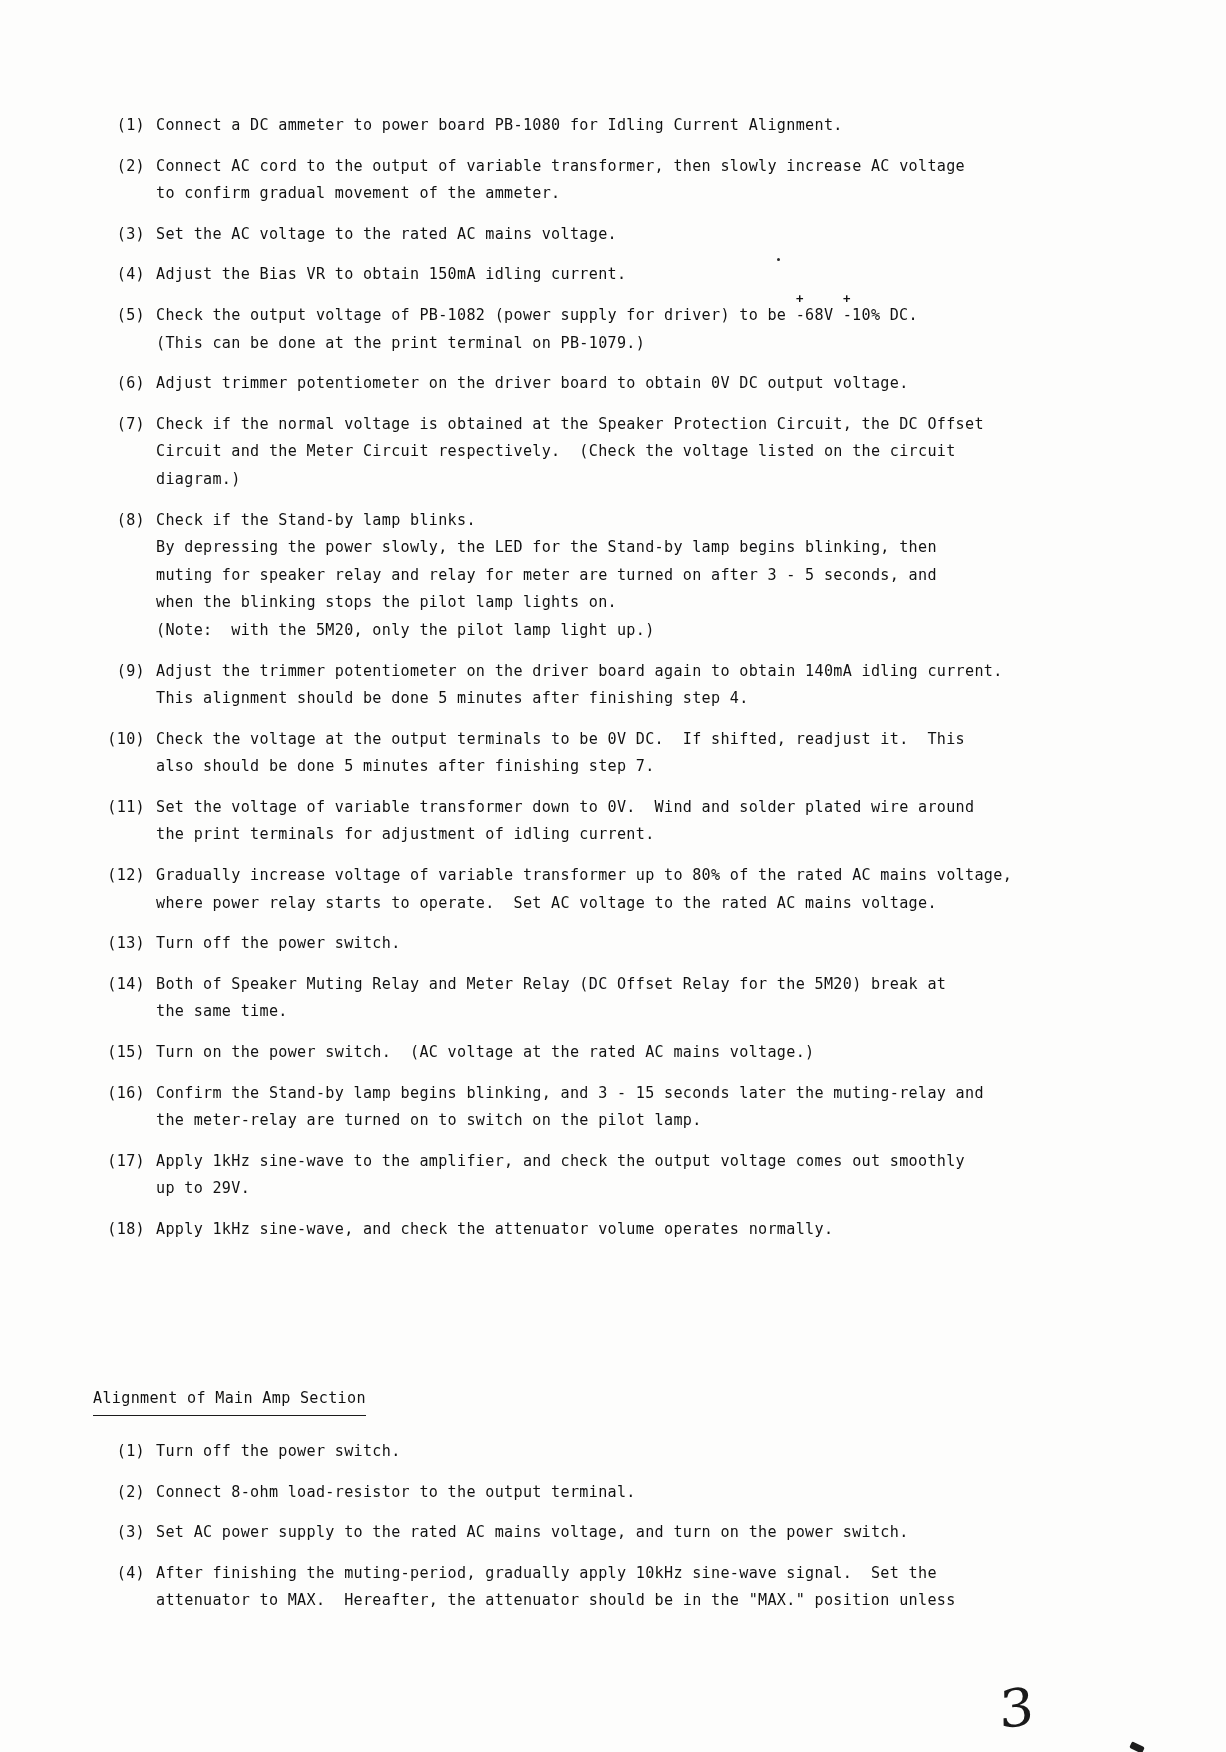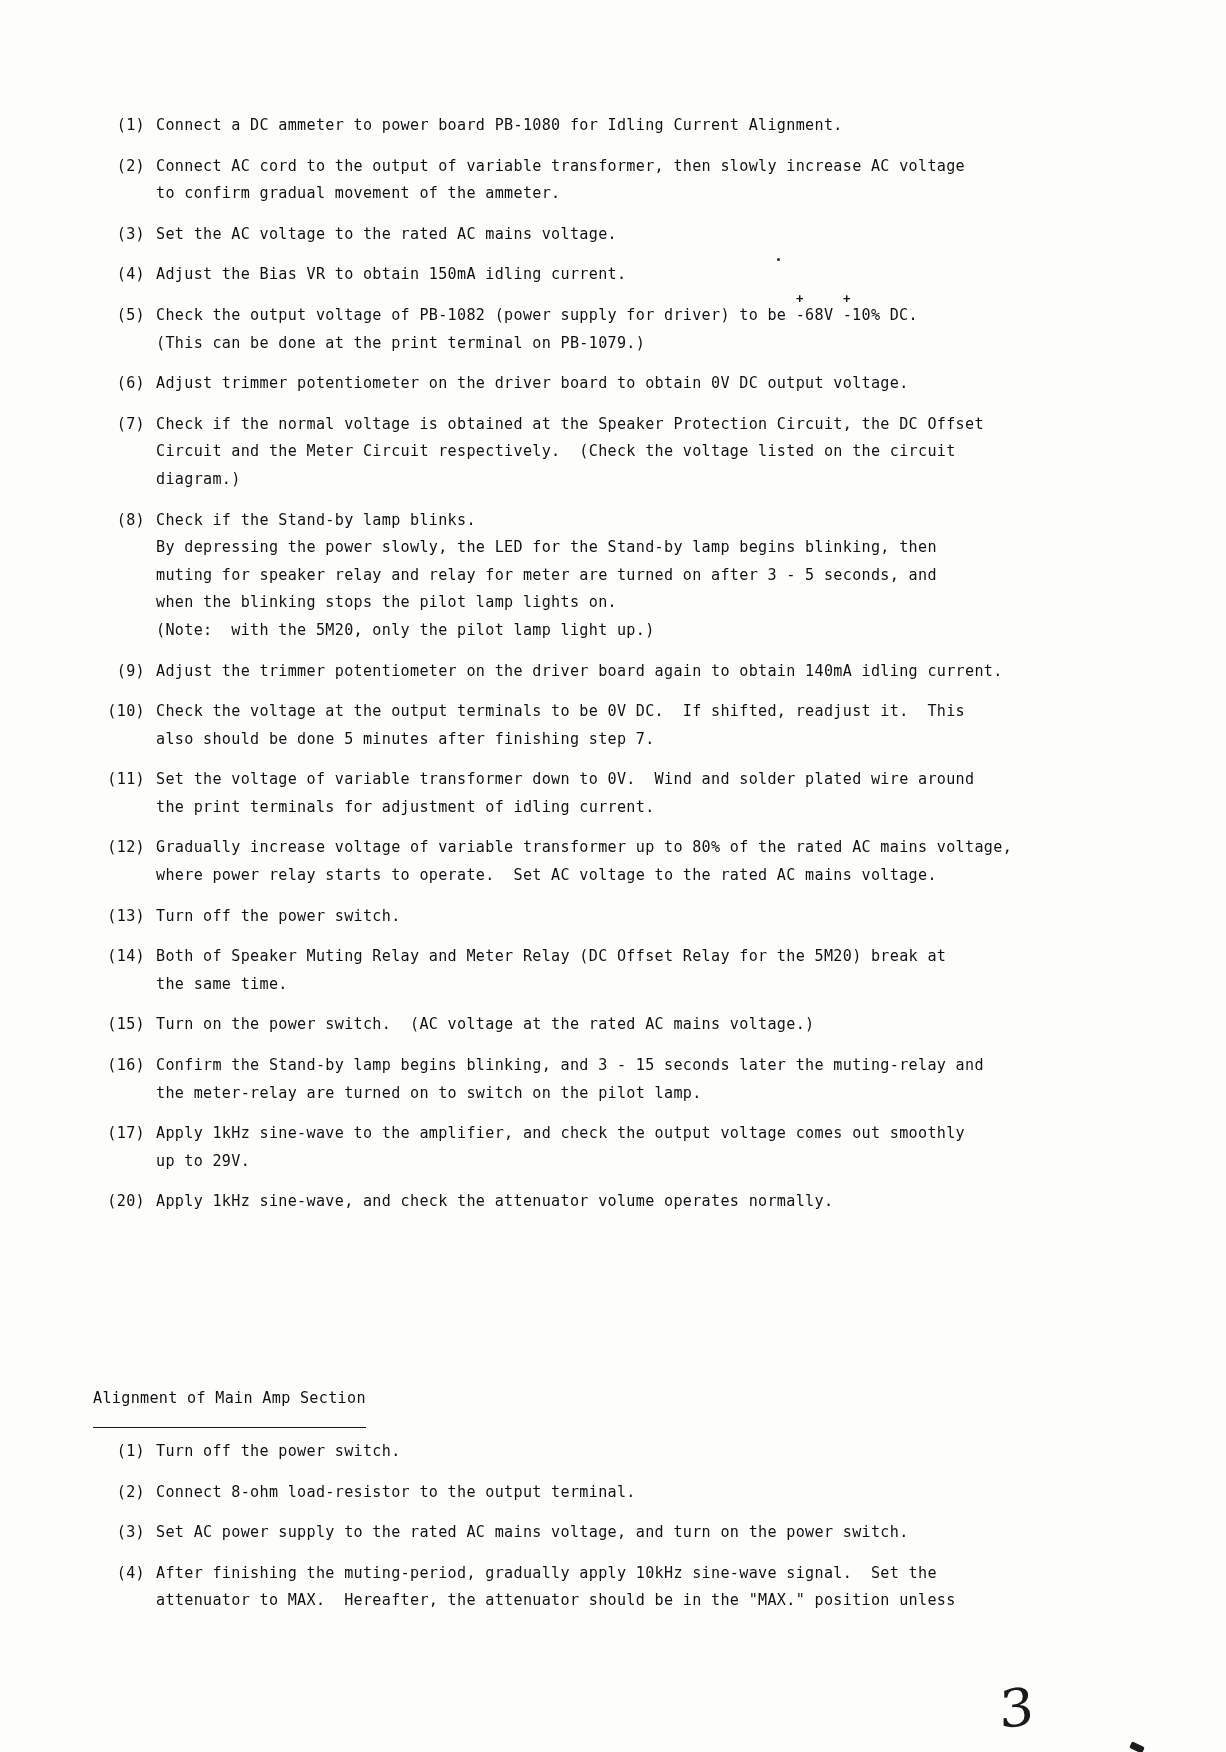--- a/index.html
+++ b/index.html
@@ -78,21 +78,21 @@
 
   
   .section-heading {
     position: absolute;
     left: 93px;
     top: 1385px;
     font-size: 15.1px;
     line-height: 27.6px;
     letter-spacing: 0.32px;
     white-space: pre;
-    padding-bottom: 14px;
+    padding-bottom: 2px;
     border-bottom: 1.6px solid #1b1b1b;
   }
 
   
   .content2 {
     position: absolute;
     left: 93px;
     top: 1438px;
     width: 1000px;
   }
@@ -192,20 +192,21 @@
           <span class="ln">By depressing the power slowly, the LED for the Stand-by lamp begins blinking, then</span>
           <span class="ln">muting for speaker relay and relay for meter are turned on after 3 - 5 seconds, and</span>
           <span class="ln">when the blinking stops the pilot lamp lights on.</span>
           <span class="ln">(Note:  with the 5M20, only the pilot lamp light up.)</span>
         </span>
       </div>
       <div class="step">
         <span class="marker">(9)</span>
         <span class="body">
           <span class="ln">Adjust the trimmer potentiometer on the driver board again to obtain 140mA idling current.</span>
+          <span class="ln">This alignment should be done 5 minutes after finishing step 4.</span>
         </span>
       </div>
       <div class="step">
         <span class="marker">(10)</span>
         <span class="body">
           <span class="ln">Check the voltage at the output terminals to be 0V DC.  If shifted, readjust it.  This</span>
           <span class="ln">also should be done 5 minutes after finishing step 7.</span>
         </span>
       </div>
       <div class="step">
@@ -249,21 +250,21 @@
         </span>
       </div>
       <div class="step">
         <span class="marker">(17)</span>
         <span class="body">
           <span class="ln">Apply 1kHz sine-wave to the amplifier, and check the output voltage comes out smoothly</span>
           <span class="ln">up to 29V.</span>
         </span>
       </div>
       <div class="step">
-        <span class="marker">(20)</span>
+        <span class="marker">(18)</span>
         <span class="body">
           <span class="ln">Apply 1kHz sine-wave, and check the attenuator volume operates normally.</span>
         </span>
       </div>
     </div>
 
   <div class="section-heading">Alignment of Main Amp Section</div>
 
   <div class="content2">
       <div class="step">

